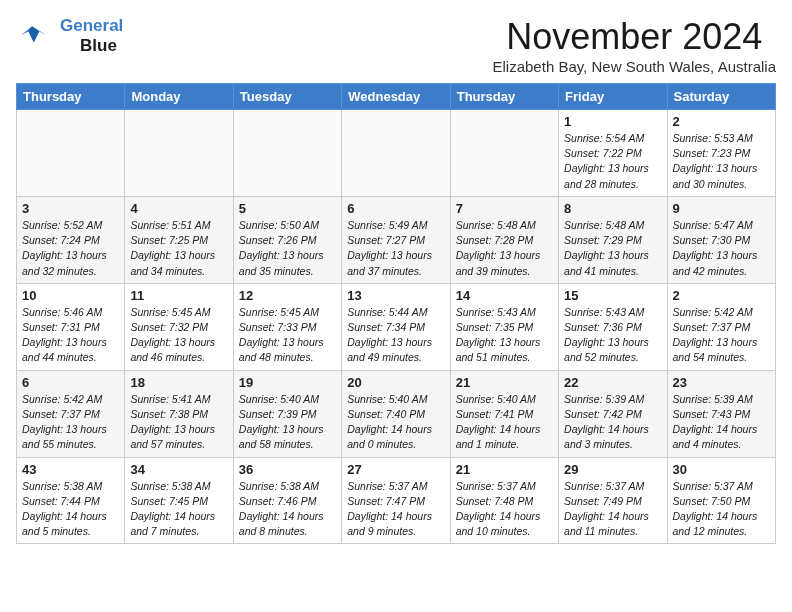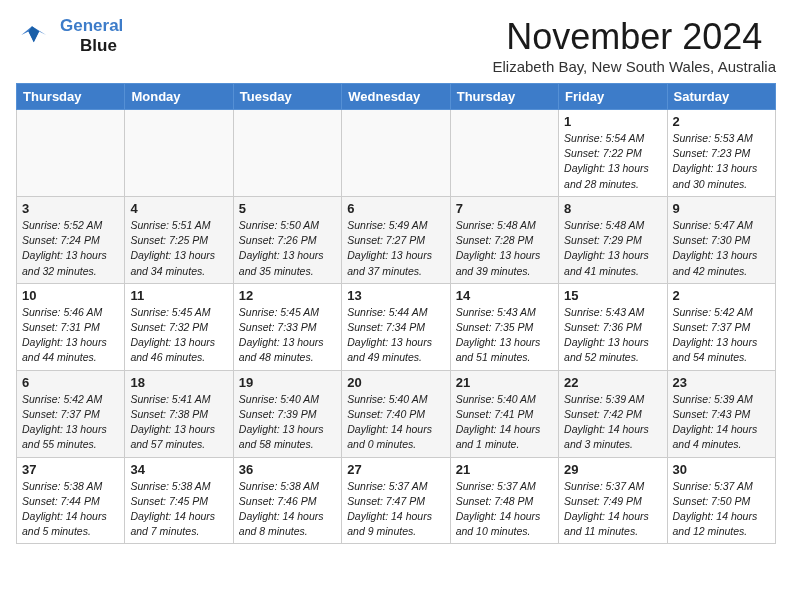--- a/index.html
+++ b/index.html
@@ -218,21 +218,21 @@
           <span class="day-num">22</span>
           <div class="day-info">Sunrise: 5:39 AM<br>Sunset: 7:42 PM<br>Daylight: 14 hours<br>and 3 minutes.</div>
         </td>
         <td>
           <span class="day-num">23</span>
           <div class="day-info">Sunrise: 5:39 AM<br>Sunset: 7:43 PM<br>Daylight: 14 hours<br>and 4 minutes.</div>
         </td>
       </tr>
       <tr>
         <td>
-          <span class="day-num">37</span>
+          <span class="day-num">43</span>
           <div class="day-info">Sunrise: 5:38 AM<br>Sunset: 7:44 PM<br>Daylight: 14 hours<br>and 5 minutes.</div>
         </td>
         <td>
           <span class="day-num">34</span>
           <div class="day-info">Sunrise: 5:38 AM<br>Sunset: 7:45 PM<br>Daylight: 14 hours<br>and 7 minutes.</div>
         </td>
         <td>
           <span class="day-num">36</span>
           <div class="day-info">Sunrise: 5:38 AM<br>Sunset: 7:46 PM<br>Daylight: 14 hours<br>and 8 minutes.</div>
         </td>

